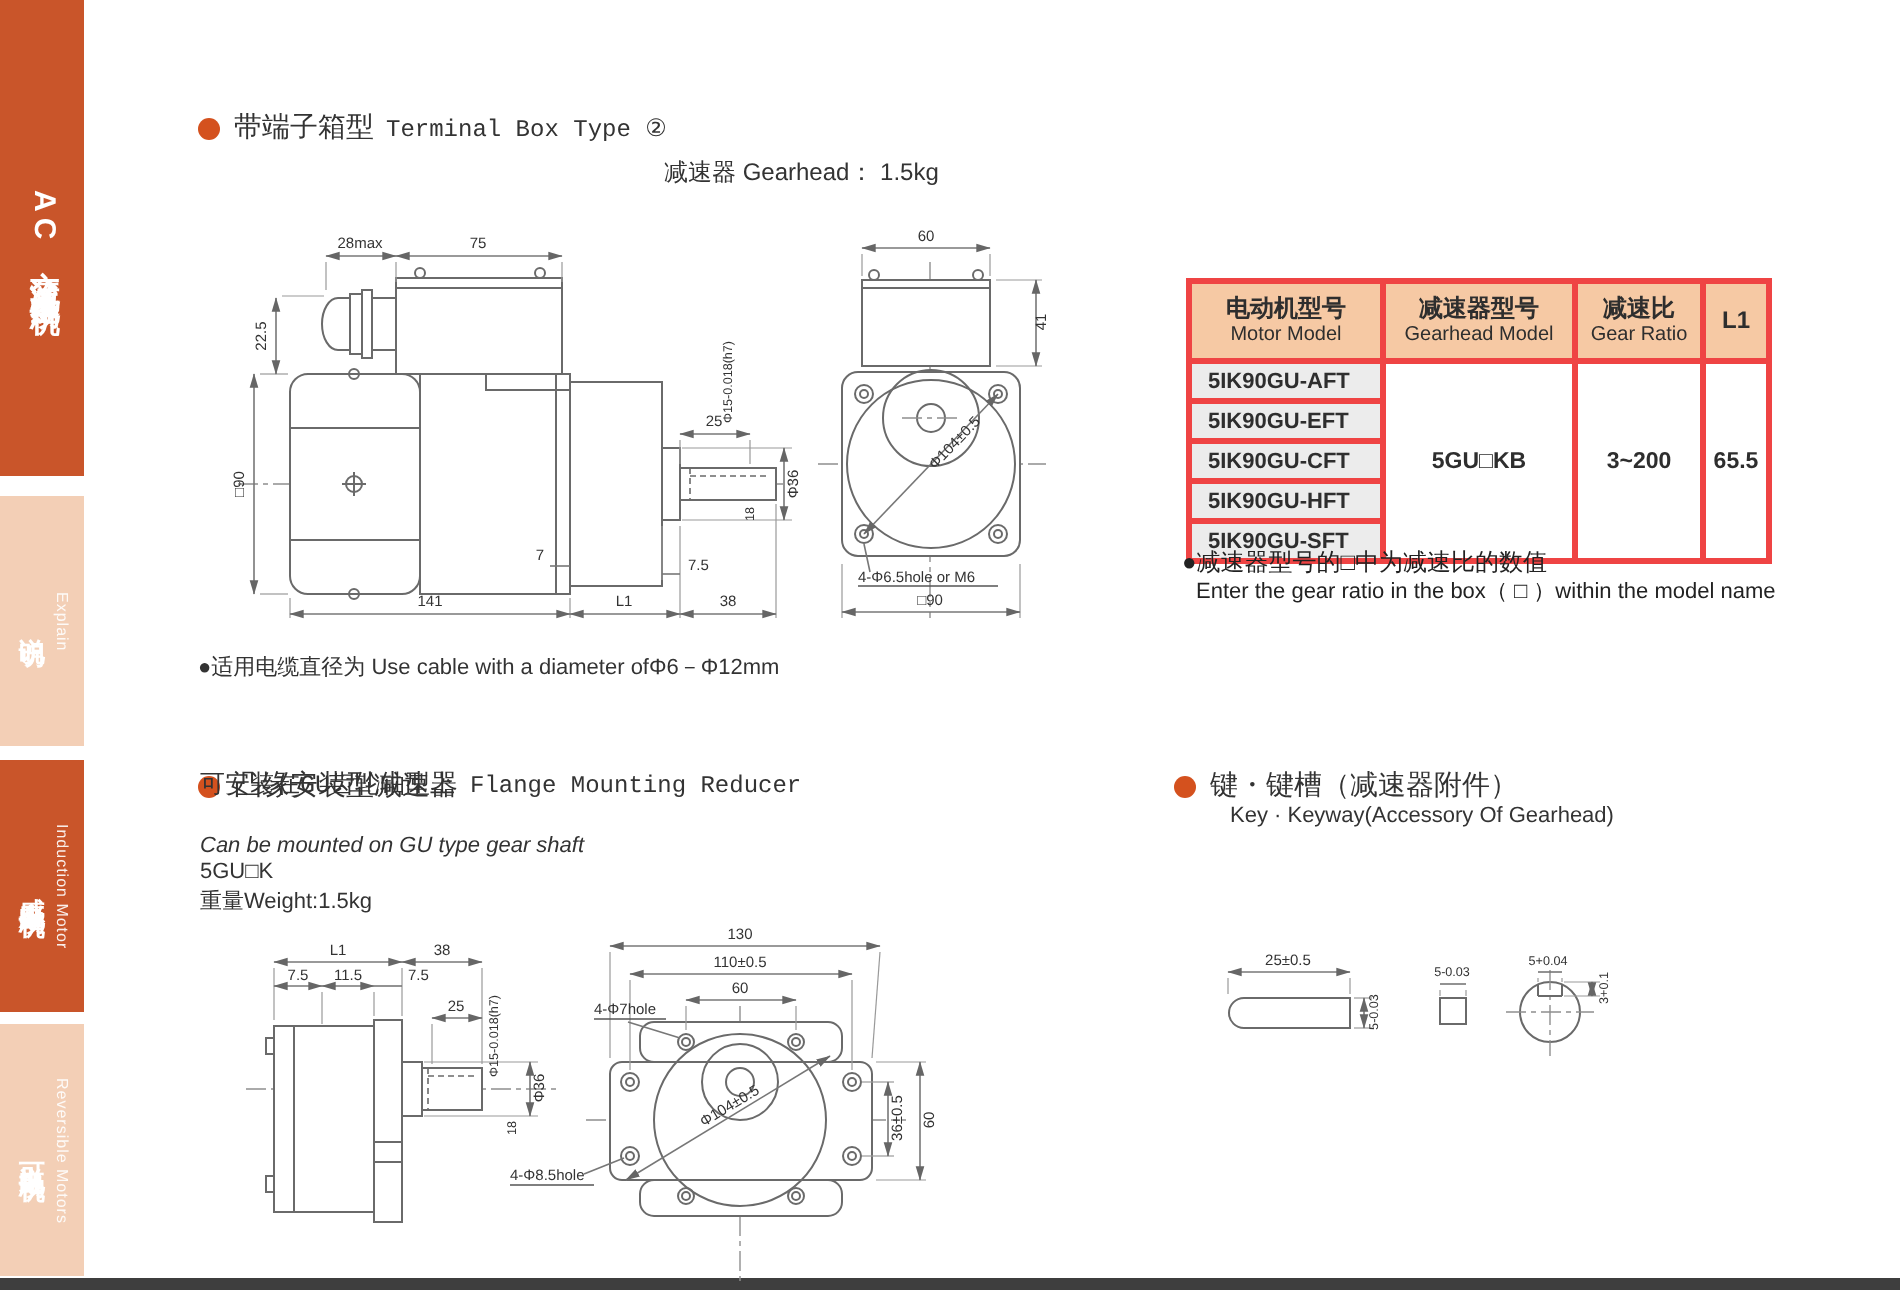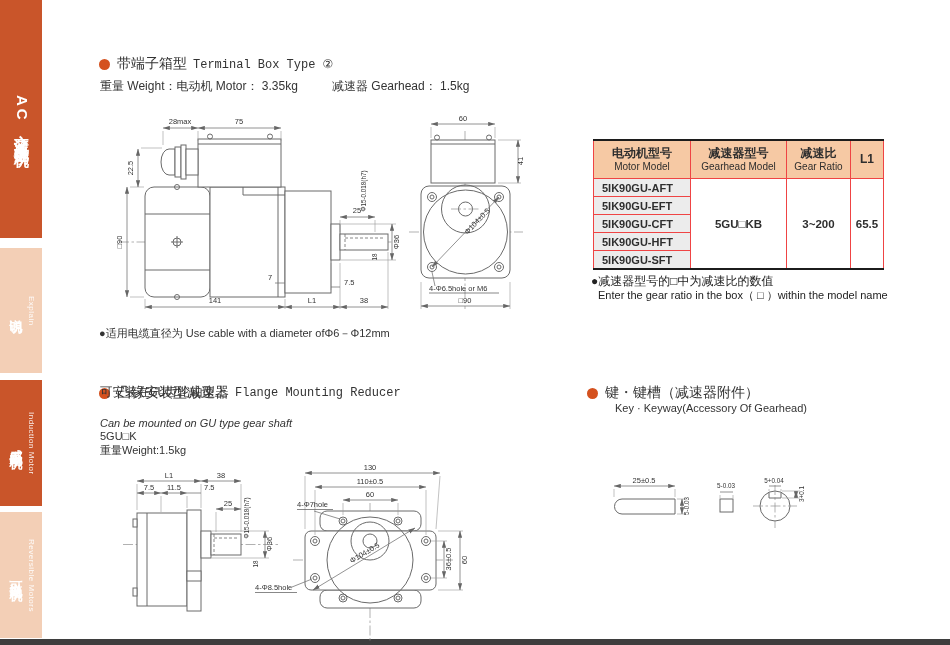--- a/index.html
+++ b/index.html
@@ -19,21 +19,21 @@
   
   .sec-head{position:absolute;display:flex;align-items:center;}
   .bullet{width:11px;height:11px;border-radius:50%;background:#d4511e;margin-right:7px;flex:0 0 auto;}
   .h-zh{font-size:14px;font-weight:normal;color:#333;}
   .h-en{font-size:12px;color:#333;margin-left:6px;font-family:Liberation Mono, monospace;}
   .txt{position:absolute;font-size:12px;color:#333;}
   .small{font-size:11px;}
   
   .mtable{position:absolute;left:593px;top:139px;width:290px;border-collapse:collapse;table-layout:fixed;
           border-top:2px solid #1c1c1c;border-bottom:2px solid #1c1c1c;}
-  .mtable th,.mtable td{border:1px solid #ef4444;padding:0;margin:0;}
+  .mtable th,.mtable td{border:3px solid #ef4444;padding:0;margin:0;}
   .mtable th{background:#f6c9a4;height:37px;font-weight:normal;}
   .mtable th .zh{font-size:12px;font-weight:bold;line-height:1.25;}
   .mtable th .en{font-size:10px;line-height:1.2;}
   .mtable td{height:17px;font-size:11px;text-align:center;}
   .mtable td.c1{background:#ececec;text-align:left;padding-left:8px;font-weight:bold;}
   .mtable td.mid{font-weight:bold;font-size:11.5px;}
   .tnote{position:absolute;left:591px;color:#222;}
   
   svg.draw{position:absolute;overflow:visible;}
   .draw .geo line,.draw .geo path,.draw .geo polyline,.draw .geo rect,.draw .geo circle{stroke:#6a6a6a;stroke-width:1;fill:none;}
@@ -76,21 +76,20 @@
     <span class="vtext en-v">Reversible Motors</span>
   </div>
   <div class="bottom-bar"></div>
 
   <div class="sec-head" style="left:99px;top:55px;">
     <span class="bullet"></span>
     <span class="h-zh">带端子箱型</span>
     <span class="h-en">Terminal Box Type ②</span>
   </div>
   <div class="txt" style="left:100px;top:78px;width:480px;">
-    <span>重量 Weight：电动机 Motor： 3.35kg</span>
     <span style="position:absolute;left:232px;">减速器 Gearhead： 1.5kg</span>
   </div>
   <div class="txt small" style="left:99px;top:326px;">●适用电缆直径为 Use cable with a diameter ofΦ6－Φ12mm</div>
 
   <svg class="draw" style="left:113px;top:111px;" width="290" height="200" viewBox="0 0 290 200">
     <g class="geo">
       <line class="cl" x1="6" y1="131" x2="286" y2="131"></line>
       <rect class="wf" x="32" y="76" width="65" height="110" rx="9"></rect>
       <line x1="32" y1="103" x2="97" y2="103"></line>
       <line x1="32" y1="159" x2="97" y2="159"></line>

